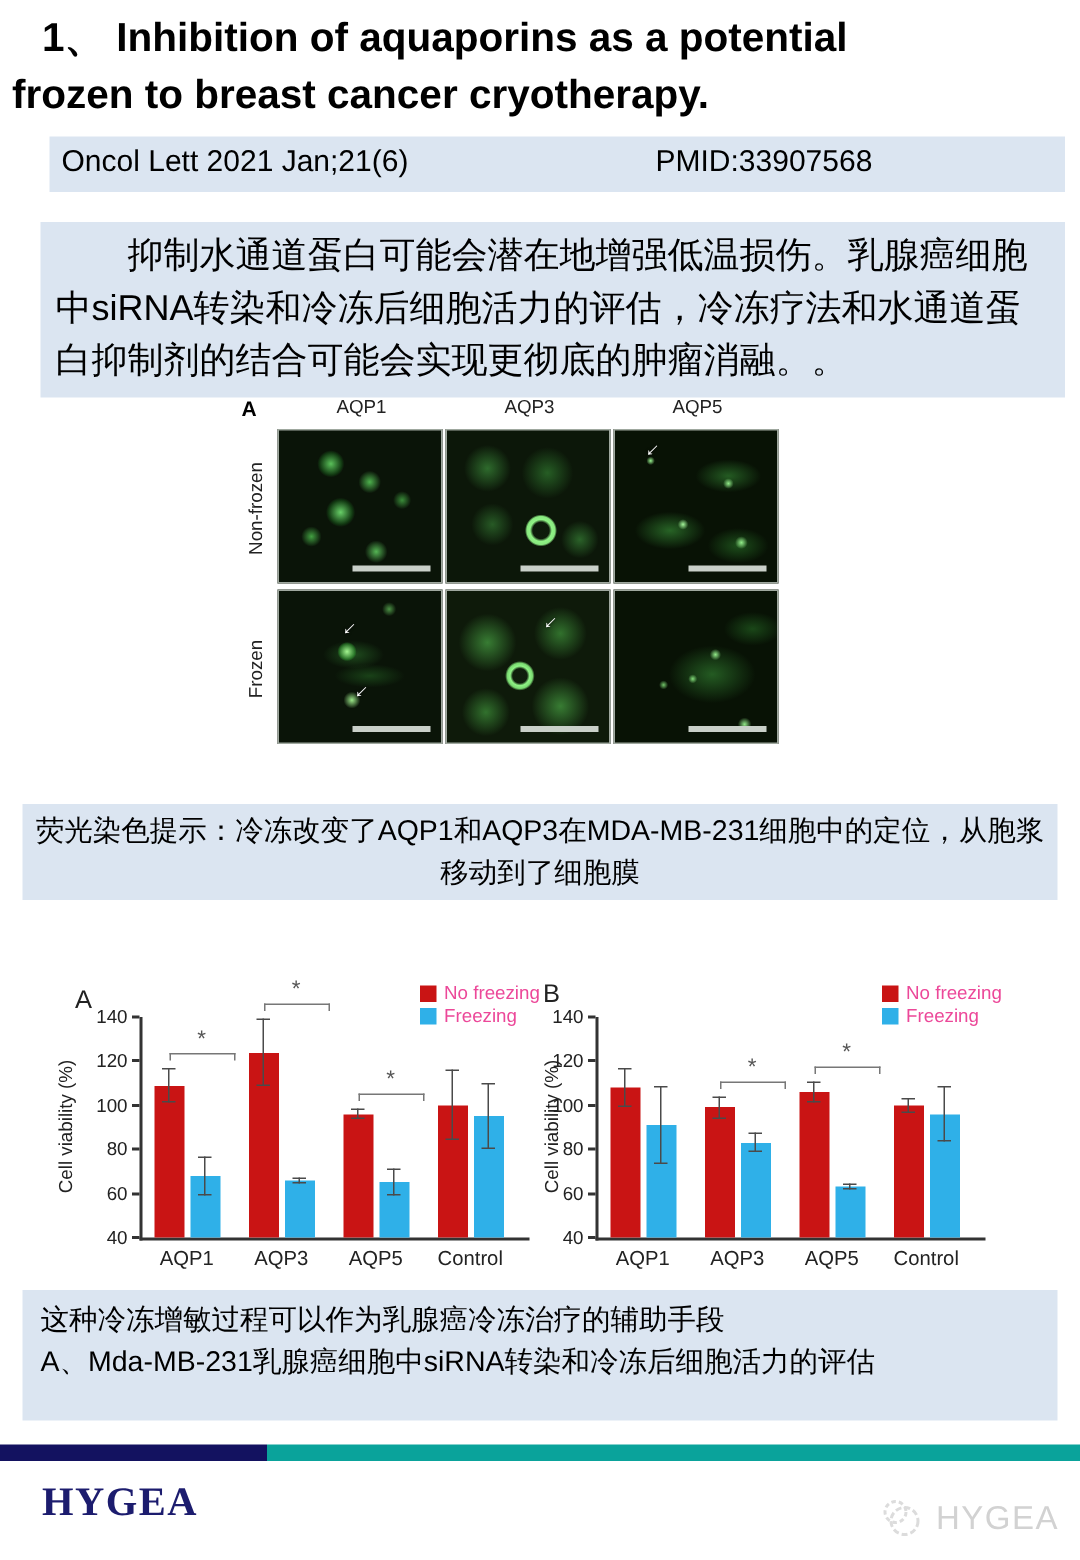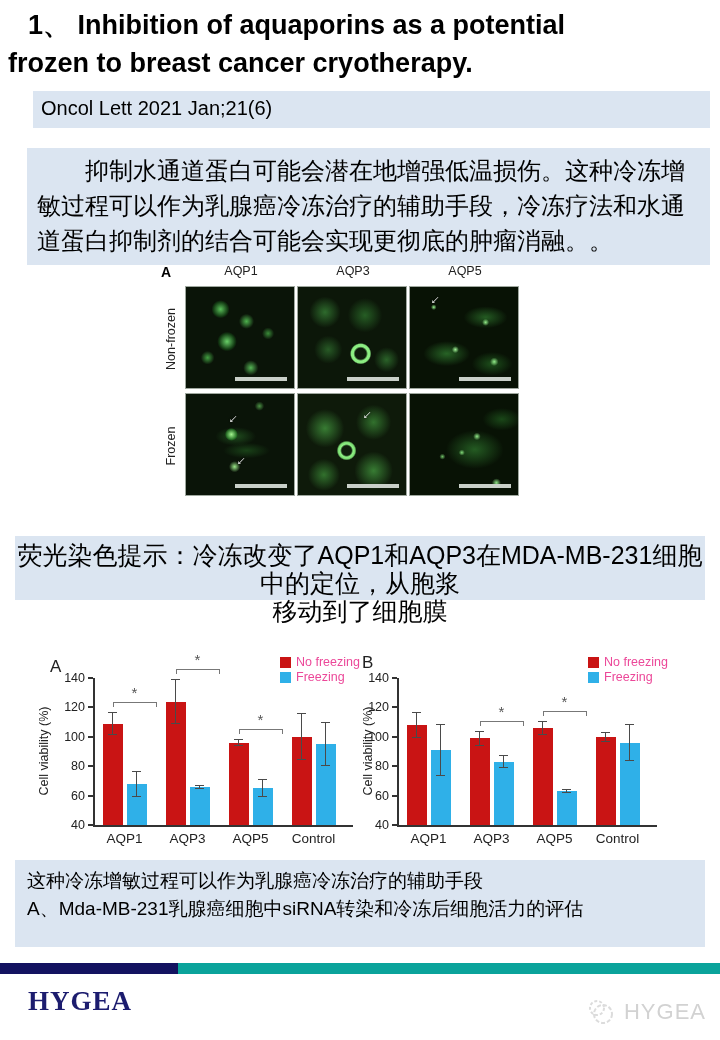--- a/index.html
+++ b/index.html
@@ -82,21 +82,21 @@
     radial-gradient(circle 5px at 62% 42%, rgba(160,255,150,.9), transparent 75%),
     radial-gradient(circle 4px at 48% 58%, rgba(150,250,140,.85), transparent 75%),
     radial-gradient(circle 6px at 80% 88%, rgba(160,255,150,.9), transparent 75%),
     radial-gradient(circle 4px at 30% 62%, rgba(140,240,130,.8), transparent 75%),
     radial-gradient(ellipse 36px 24px at 60% 55%, rgba(70,180,70,.45), transparent 80%),
     radial-gradient(ellipse 24px 14px at 85% 25%, rgba(60,170,60,.35), transparent 80%),
     #081205; }
 
   
   .caption1 { left:15px; top:536px; width:690px; height:64px; background:#dbe5f1; text-align:center;
-              font-size:25px; line-height:28px; box-sizing:border-box; padding-top:5px; }
+              font-size:19px; line-height:28px; box-sizing:border-box; padding-top:5px; }
   .caption2 { left:15px; top:860px; width:690px; height:87px; background:#dbe5f1; box-sizing:border-box;
               padding:7px 0 0 12px; font-size:19px; line-height:28px; text-align:left; }
 
   
   .chart { position:absolute; top:645px; height:210px; }
   .chart-a { left:30px; width:328px; }
   .chart-b { left:360px; width:338px; }
   .chart .panel-label { position:absolute; font-size:17px; color:#222; }
   .chart .axis-v, .chart .axis-h { position:absolute; background:#333; }
   .chart .ytick-label { position:absolute; width:30px; text-align:right; font-size:12.5px; color:#222; }
@@ -126,23 +126,24 @@
 </head>
 <body>
 
 <div class="abs title">
   <div class="t-line1">1、 Inhibition of aquaporins as a potential</div>
   <div class="t-line2">frozen to breast cancer cryotherapy.</div>
 </div>
 
 <div class="abs citation-bar">
   <span class="journal">Oncol Lett 2021 Jan;21(6)</span>
-</div>
-
-<div class="abs summary">抑制水通道蛋白可能会潜在地增强低温损伤。这种冷冻增敏过程可以作为乳腺癌冷冻治疗的辅助手段，冷冻疗法和水通道蛋白抑制剂的结合可能会实现更彻底的肿瘤消融。。</div>
+  <span class="pmid">PMID:33907568</span>
+</div>
+
+<div class="abs summary">抑制水通道蛋白可能会潜在地增强低温损伤。乳腺癌细胞中siRNA转染和冷冻后细胞活力的评估，冷冻疗法和水通道蛋白抑制剂的结合可能会实现更彻底的肿瘤消融。。</div>
 
 <div class="abs figure">
   <div class="fig-panel-label">A</div>
   <div class="col-headers">
     <span>AQP1</span>
     <span>AQP3</span>
     <span>AQP5</span>
   </div>
   <div class="row-label r1">Non-frozen</div>
   <div class="row-label r2">Frozen</div>

